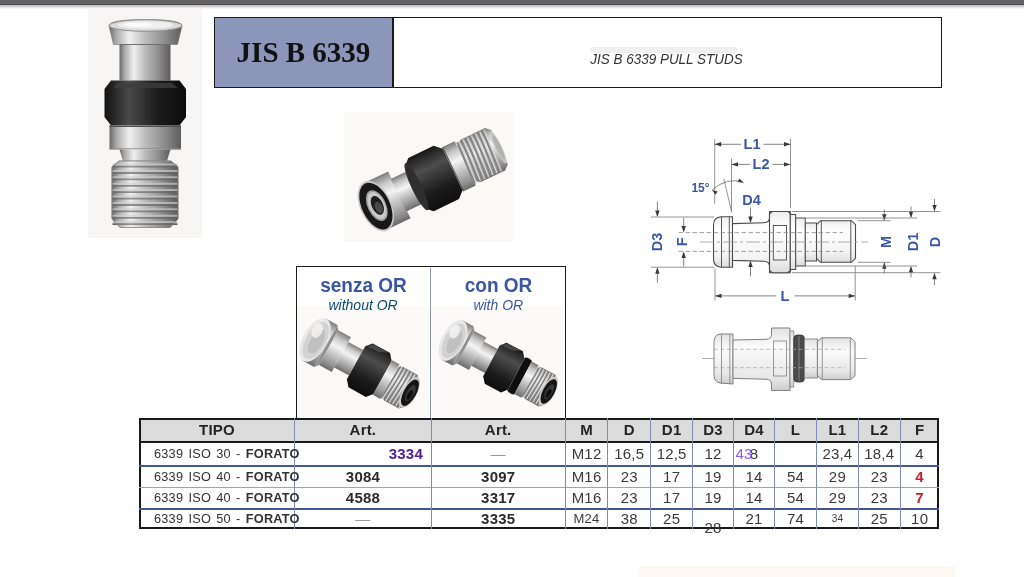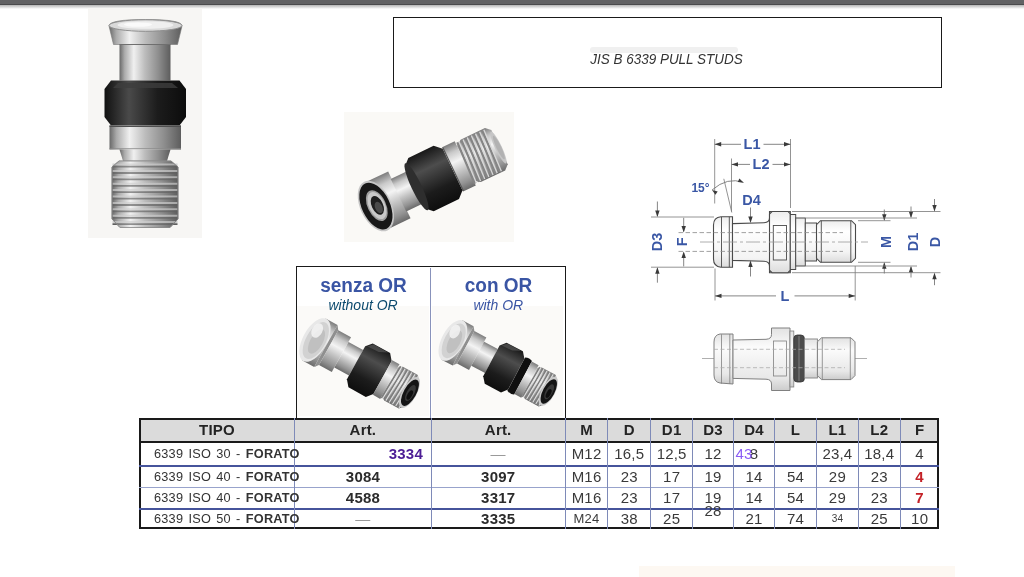--- a/index.html
+++ b/index.html
@@ -289,20 +289,21 @@
       <rect x="790.0" y="331.0" width="3.8" height="56.0" fill="url(#ln2)" stroke="#808080" stroke-width="0.8"></rect>
       <rect x="793.8" y="335" width="10.6" height="47" rx="3.5" fill="#4b4b4b" stroke="#333" stroke-width="0.8"></rect>
       <line x1="799.0" y1="336.0" x2="799.0" y2="381.0" stroke="#777" stroke-width="1.2" stroke-linecap="butt"></line>
       <rect x="804.4" y="339.0" width="13.0" height="39.0" fill="url(#ln2)" stroke="#808080" stroke-width="0.9"></rect>
       <path d="M821.5,337.8 L851,337.8 L855,341.8 L855,375.6 L851,379.6 L821.5,379.6 L817.4,375.6 L817.4,341.8 Z" fill="url(#ln2)" stroke="#808080" stroke-width="1"></path>
       <line x1="822.3" y1="337.8" x2="822.3" y2="379.6" stroke="#808080" stroke-width="0.8" stroke-linecap="butt"></line>
       <line x1="850.3" y1="337.8" x2="850.3" y2="379.6" stroke="#808080" stroke-width="0.8" stroke-linecap="butt"></line>
       <line x1="714.0" y1="349.3" x2="845.0" y2="349.3" stroke="#a8a8a8" stroke-width="0.75" stroke-dasharray="4 2.5" stroke-linecap="butt"></line>
       <line x1="714.0" y1="367.7" x2="845.0" y2="367.7" stroke="#a8a8a8" stroke-width="0.75" stroke-dasharray="4 2.5" stroke-linecap="butt"></line>
     </svg>
+    <div style="position:absolute;left:214px;top:17px;width:177px;height:69px;background:#8c96bb;border:1.6px solid #1a1a1a;display:flex;align-items:center;justify-content:center;font-family:'Liberation Serif',serif;font-weight:bold;font-size:29px;color:#111;">JIS&nbsp;B&nbsp;6339</div>
     <div style="position:absolute;left:392.6px;top:17px;width:547px;height:69px;background:transparent;border:1.4px solid #1a1a1a;"></div>
     <div style="position:absolute;left:392.6px;top:51px;width:547px;height:20px;text-align:center;font-family:'Liberation Sans',sans-serif;font-style:italic;font-size:14.5px;color:#333;transform:scaleX(0.93);transform-origin:center">JIS B 6339 PULL STUDS</div>
     <div style="position:absolute;left:295.6px;top:265.6px;width:268.8px;height:152.3px;border:1.9px solid #1a1a1a;background:transparent"></div>
     <div style="position:absolute;left:429.8px;top:267.5px;width:1px;height:150px;background:#8892bb"></div>
     <div style="position:absolute;width:135px;text-align:center;font-family:'Liberation Sans',sans-serif;color:#3a55a4;left:295.6px;top:273.5px;font-size:20px;font-weight:bold;transform:scaleX(0.95);transform-origin:center">senza OR</div>
     <div style="position:absolute;width:135px;text-align:center;font-family:'Liberation Sans',sans-serif;color:#3a55a4;left:430.8px;top:273.5px;font-size:20px;font-weight:bold;transform:scaleX(0.95);transform-origin:center">con OR</div>
     <div style="position:absolute;width:135px;text-align:center;font-family:'Liberation Sans',sans-serif;color:#0c4a6e;left:295.6px;top:296.5px;font-size:14px;font-style:italic">without OR</div>
     <div style="position:absolute;width:135px;text-align:center;font-family:'Liberation Sans',sans-serif;color:#3a55a4;left:430.8px;top:296.5px;font-size:14px;font-style:italic">with OR</div>
 <div style="position:absolute;left:139px;top:417.9px;width:800.1px;height:111.60000000000002px;border:2px solid #1a1a1a;box-sizing:border-box;background:#fff"></div>
     <div style="position:absolute;left:141px;top:419.9px;width:796.1px;height:21.700000000000045px;background:#dbdbdb"></div>
@@ -368,18 +369,18 @@
     <div style="position:absolute;left:735.55px;top:489.1px;width:120px;height:18px;text-align:center;white-space:nowrap;font-family:'Liberation Sans',sans-serif;font-size:15px;color:#3a3a3a;letter-spacing:0.2px;line-height:18px">54</div>
     <div style="position:absolute;left:777.4px;top:489.1px;width:120px;height:18px;text-align:center;white-space:nowrap;font-family:'Liberation Sans',sans-serif;font-size:15px;color:#3a3a3a;letter-spacing:0.2px;line-height:18px">29</div>
     <div style="position:absolute;left:819.25px;top:489.1px;width:120px;height:18px;text-align:center;white-space:nowrap;font-family:'Liberation Sans',sans-serif;font-size:15px;color:#3a3a3a;letter-spacing:0.2px;line-height:18px">23</div>
     <div style="position:absolute;left:859.6500000000001px;top:489.1px;width:120px;height:18px;text-align:center;white-space:nowrap;font-family:'Liberation Sans',sans-serif;font-weight:bold;font-size:15px;color:#c42127;letter-spacing:0.2px;line-height:18px">7</div>
     <div style="position:absolute;left:154px;top:510.20000000000005px;width:160px;height:18px;white-space:nowrap;font-family:'Liberation Sans',sans-serif;font-size:13.4px;color:#333;letter-spacing:0.25px;word-spacing:1.5px;line-height:18px;transform:scaleX(0.95);transform-origin:left center">6339 ISO 50 - <b>FORATO</b></div>
     <div style="position:absolute;left:302.95px;top:510.20000000000005px;width:120px;height:18px;text-align:center;white-space:nowrap;font-family:'Liberation Sans',sans-serif;font-size:15px;color:#9a9a9a;letter-spacing:0.2px;line-height:18px">—</div>
     <div style="position:absolute;left:438.2px;top:510.20000000000005px;width:120px;height:18px;text-align:center;white-space:nowrap;font-family:'Liberation Sans',sans-serif;font-weight:bold;font-size:15px;color:#2b2b2b;letter-spacing:0.2px;line-height:18px">3335</div>
     <div style="position:absolute;left:526.55px;top:510.20000000000005px;width:120px;height:18px;text-align:center;white-space:nowrap;font-family:'Liberation Sans',sans-serif;font-size:13px;color:#3a3a3a;letter-spacing:0.2px;line-height:18px">M24</div>
     <div style="position:absolute;left:569.2px;top:510.20000000000005px;width:120px;height:18px;text-align:center;white-space:nowrap;font-family:'Liberation Sans',sans-serif;font-size:15px;color:#3a3a3a;letter-spacing:0.2px;line-height:18px">38</div>
     <div style="position:absolute;left:611.6500000000001px;top:510.20000000000005px;width:120px;height:18px;text-align:center;white-space:nowrap;font-family:'Liberation Sans',sans-serif;font-size:15px;color:#3a3a3a;letter-spacing:0.2px;line-height:18px">25</div>
-    <div style="position:absolute;left:653.1px;top:502px;width:120px;height:22px;text-align:center;white-space:nowrap;font-family:'Liberation Sans',sans-serif;font-size:15px;color:#3a3a3a;letter-spacing:0.2px;line-height:18px">28</div>
+    <div style="position:absolute;left:653.1px;top:519px;width:120px;height:22px;text-align:center;white-space:nowrap;font-family:'Liberation Sans',sans-serif;font-size:15px;color:#3a3a3a;letter-spacing:0.2px;line-height:18px">28</div>
     <div style="position:absolute;left:694.1px;top:510.20000000000005px;width:120px;height:18px;text-align:center;white-space:nowrap;font-family:'Liberation Sans',sans-serif;font-size:15px;color:#3a3a3a;letter-spacing:0.2px;line-height:18px">21</div>
     <div style="position:absolute;left:735.55px;top:510.20000000000005px;width:120px;height:18px;text-align:center;white-space:nowrap;font-family:'Liberation Sans',sans-serif;font-size:15px;color:#3a3a3a;letter-spacing:0.2px;line-height:18px">74</div>
     <div style="position:absolute;left:777.4px;top:510.20000000000005px;width:120px;height:18px;text-align:center;white-space:nowrap;font-family:'Liberation Sans',sans-serif;font-size:10px;color:#3a3a3a;letter-spacing:0.2px;line-height:18px">34</div>
     <div style="position:absolute;left:819.25px;top:510.20000000000005px;width:120px;height:18px;text-align:center;white-space:nowrap;font-family:'Liberation Sans',sans-serif;font-size:15px;color:#3a3a3a;letter-spacing:0.2px;line-height:18px">25</div>
     <div style="position:absolute;left:859.6500000000001px;top:510.20000000000005px;width:120px;height:18px;text-align:center;white-space:nowrap;font-family:'Liberation Sans',sans-serif;font-size:15px;color:#3a3a3a;letter-spacing:0.2px;line-height:18px">10</div>
 </div>
 </body></html>

